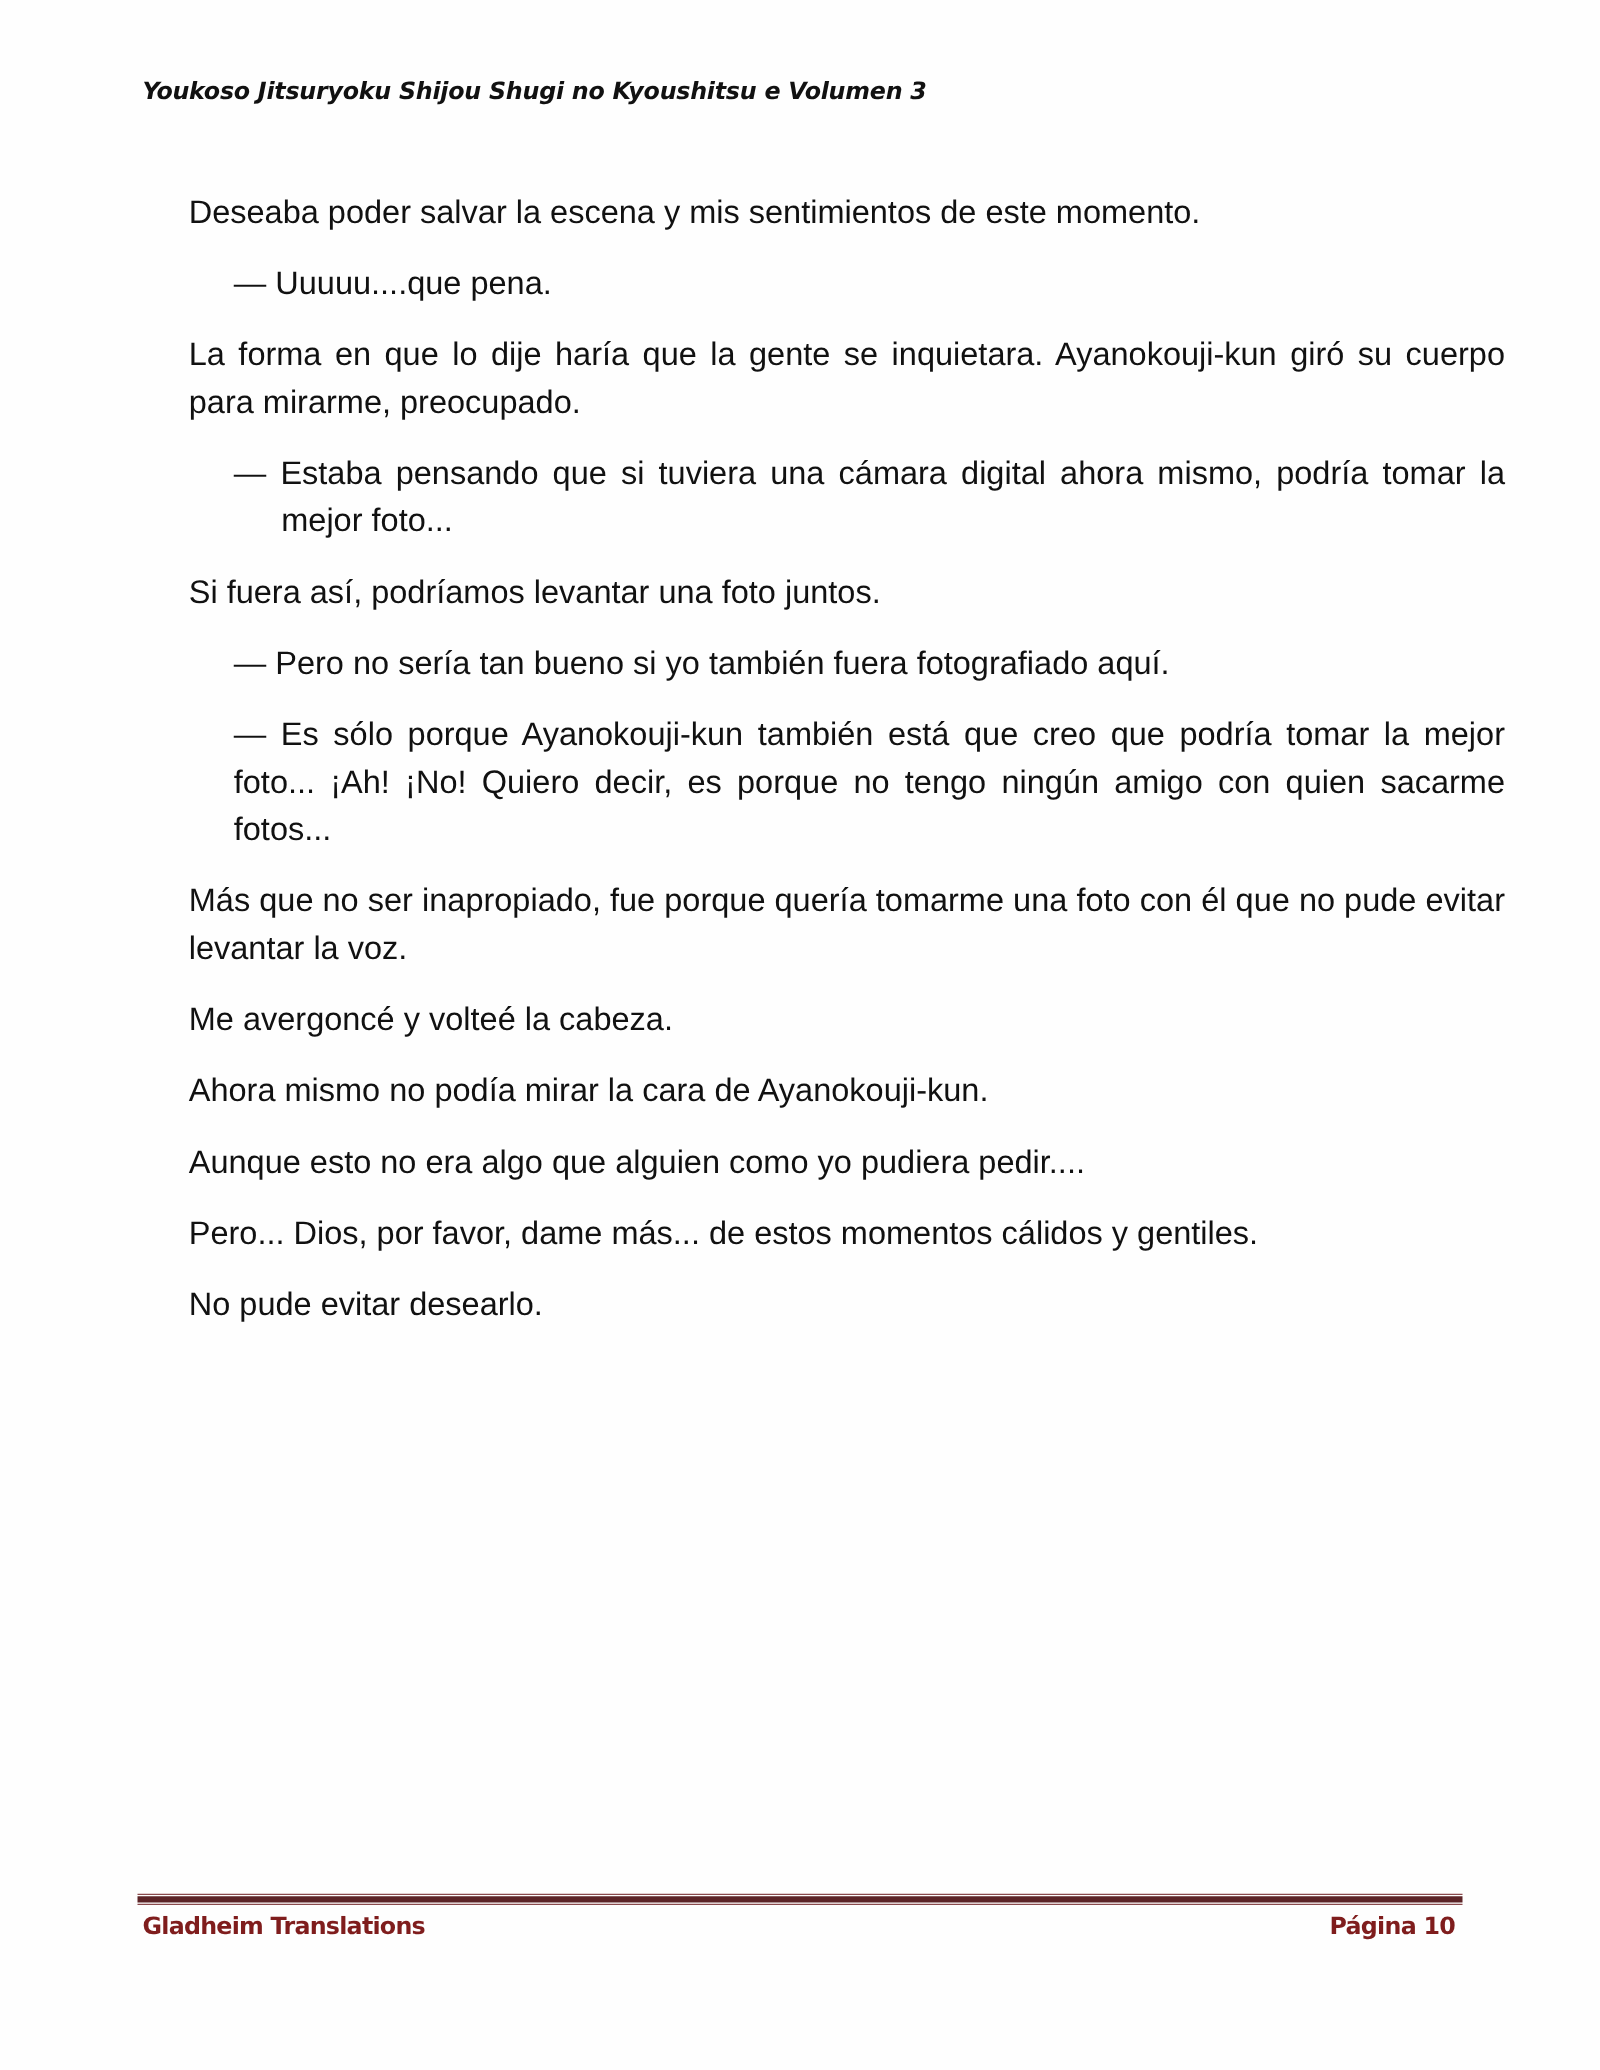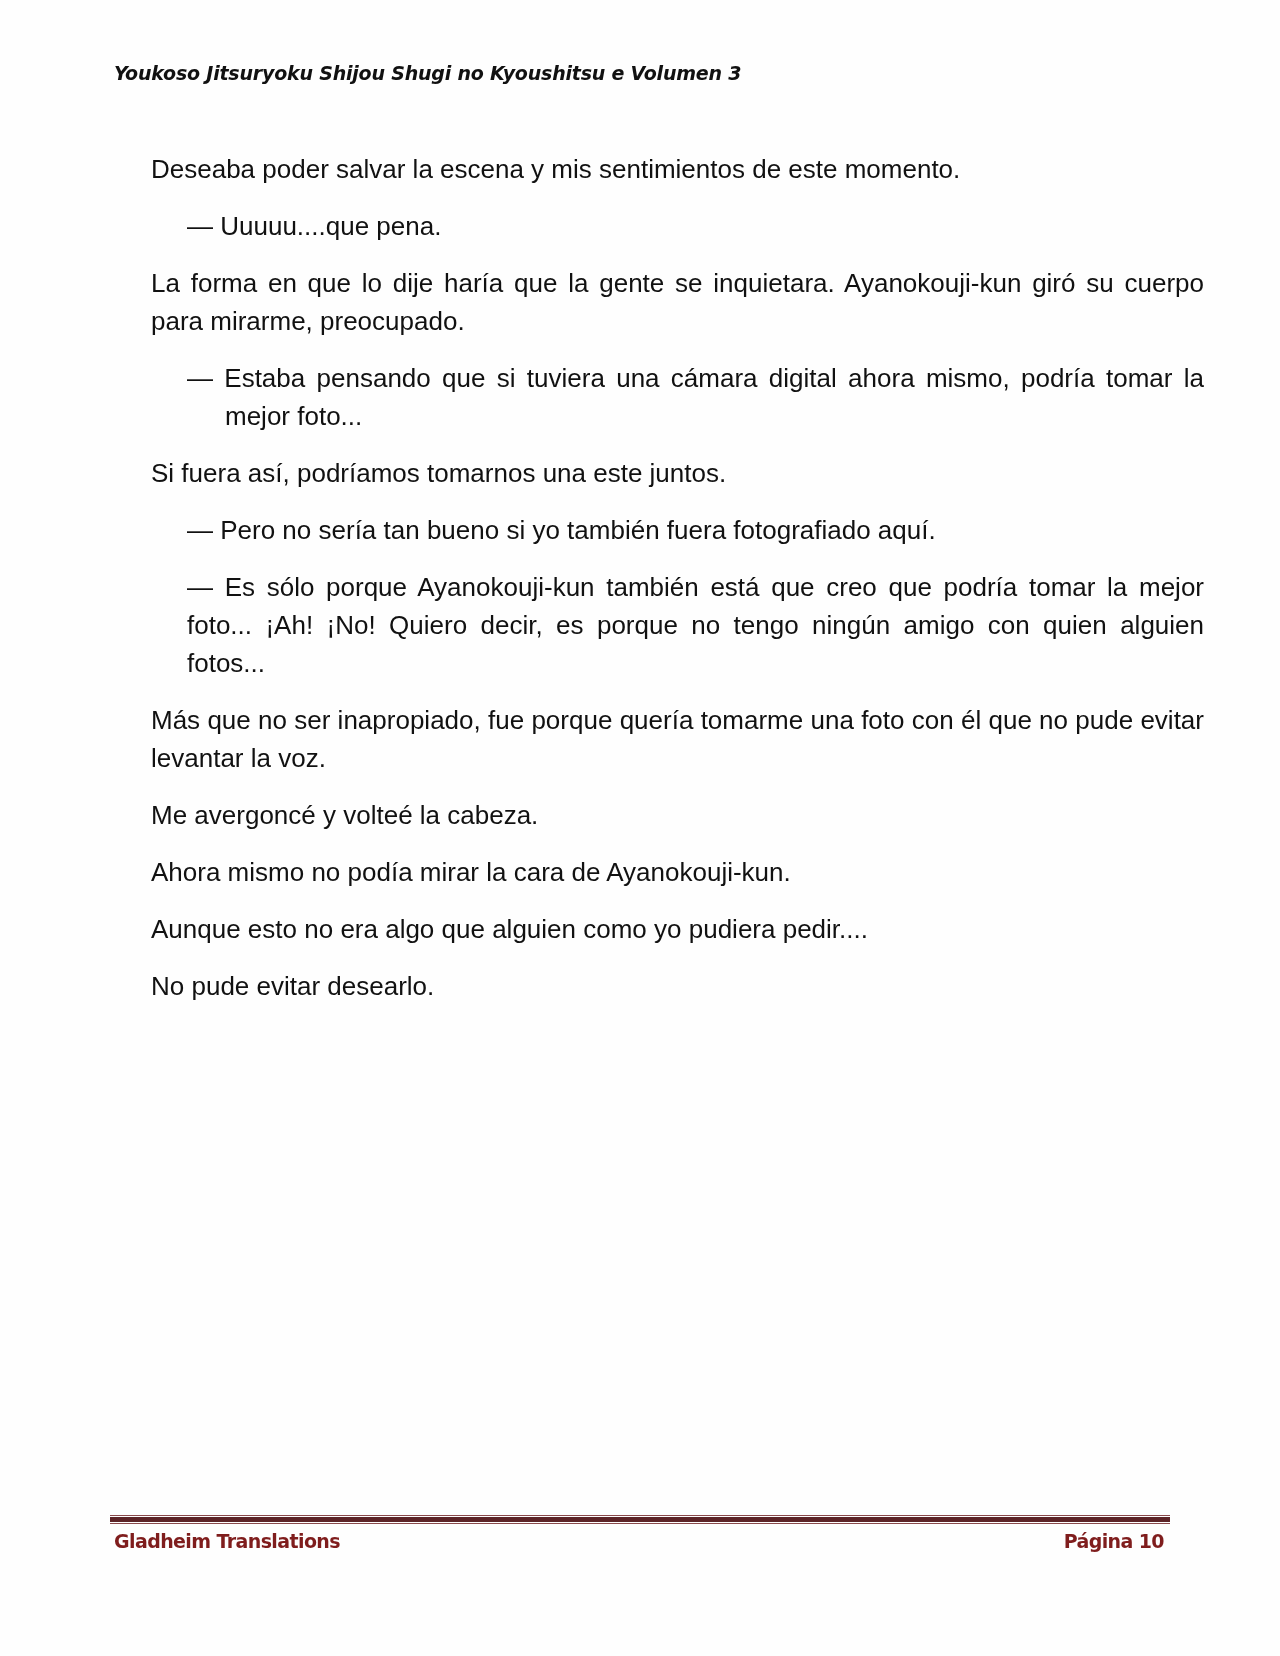--- a/index.html
+++ b/index.html
@@ -32,27 +32,28 @@
 </head>
 <body>
 
 <div class="header">Youkoso Jitsuryoku Shijou Shugi no Kyoushitsu e Volumen 3</div>
 
 <div class="body-text">
   <p class="p">Deseaba poder salvar la escena y mis sentimientos de este momento.</p>
   <p class="dlg">— Uuuuu....que pena.</p>
   <p class="p">La forma en que lo dije haría que la gente se inquietara. Ayanokouji-kun giró su cuerpo para mirarme, preocupado.</p>
   <p class="dlg hang">— Estaba pensando que si tuviera una cámara digital ahora mismo, podría tomar la mejor foto...</p>
-  <p class="p">Si fuera así, podríamos tomarnos una este juntos.</p>
+  <p class="p">Si fuera así, podríamos levantar una foto juntos.</p>
   <p class="dlg">— Pero no sería tan bueno si yo también fuera fotografiado aquí.</p>
-  <p class="dlg">— Es sólo porque Ayanokouji-kun también está que creo que podría tomar la mejor foto... ¡Ah! ¡No! Quiero decir, es porque no tengo ningún amigo con quien alguien fotos...</p>
+  <p class="dlg">— Es sólo porque Ayanokouji-kun también está que creo que podría tomar la mejor foto... ¡Ah! ¡No! Quiero decir, es porque no tengo ningún amigo con quien sacarme fotos...</p>
   <p class="p">Más que no ser inapropiado, fue porque quería tomarme una foto con él que no pude evitar levantar la voz.</p>
   <p class="p">Me avergoncé y volteé la cabeza.</p>
   <p class="p">Ahora mismo no podía mirar la cara de Ayanokouji-kun.</p>
   <p class="p">Aunque esto no era algo que alguien como yo pudiera pedir....</p>
+  <p class="p">Pero... Dios, por favor, dame más... de estos momentos cálidos y gentiles.</p>
   <p class="p">No pude evitar desearlo.</p>
 </div>
 
 <div class="footer-rule">
   <div class="thin1" style="background: rgb(138, 74, 76);"></div>
   <div class="thick" style="background: rgb(92, 36, 39);"></div>
   <div class="thin2" style="background: rgb(138, 74, 76);"></div>
 </div>
 <div class="footer-left">Gladheim Translations</div>
 <div class="footer-right">Página 10</div>

